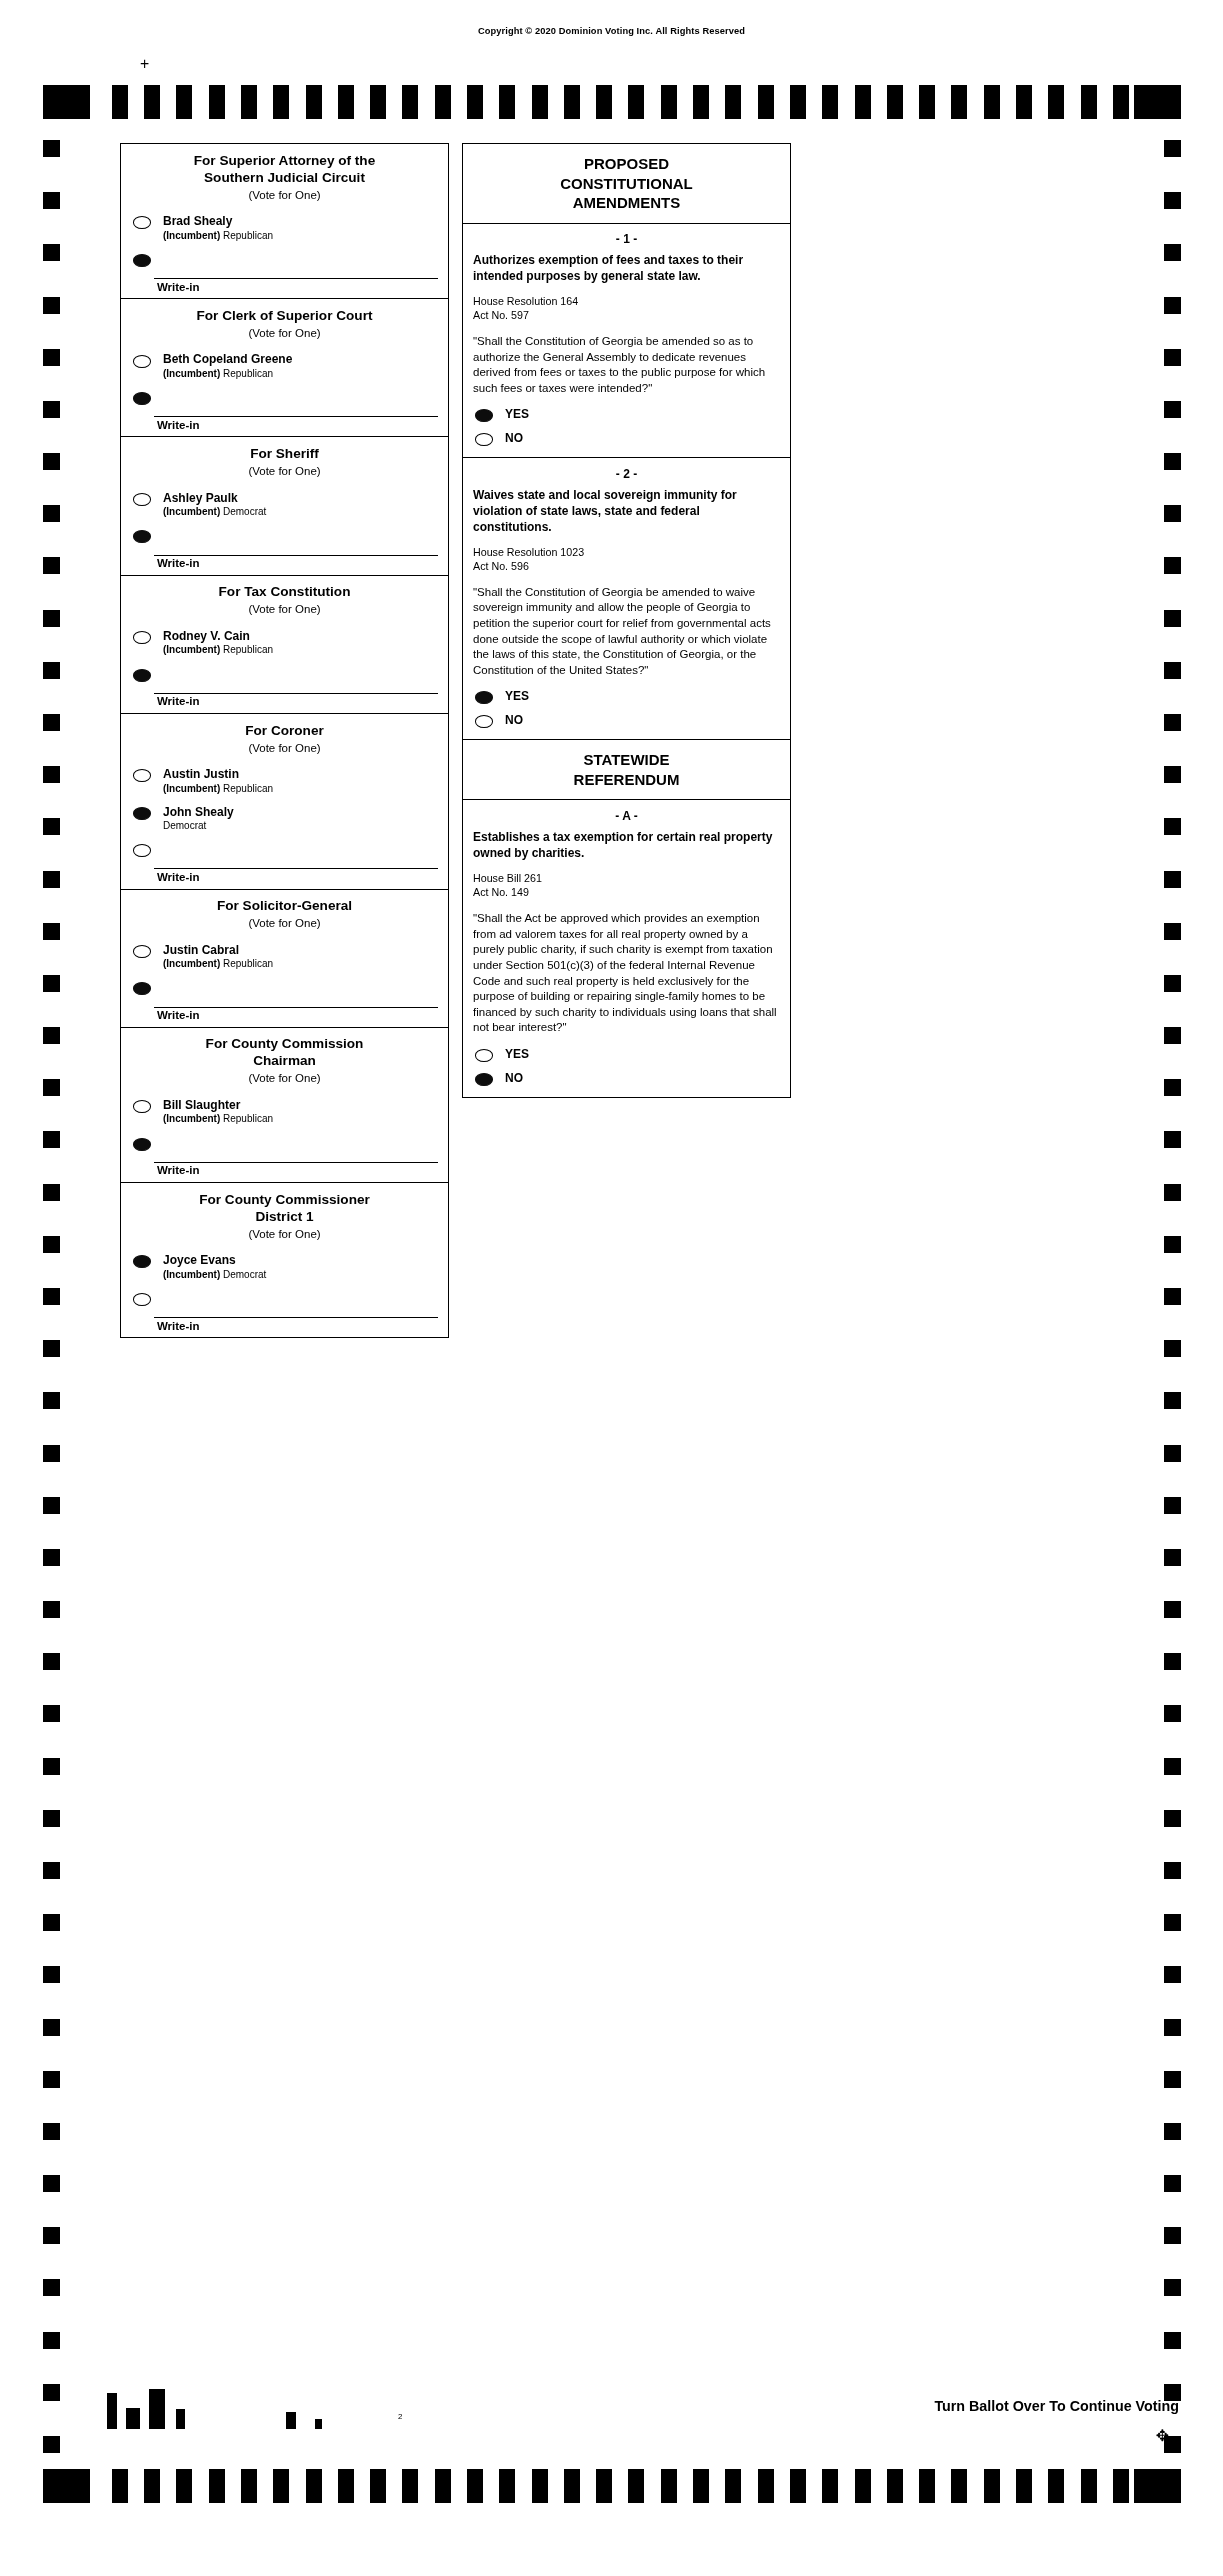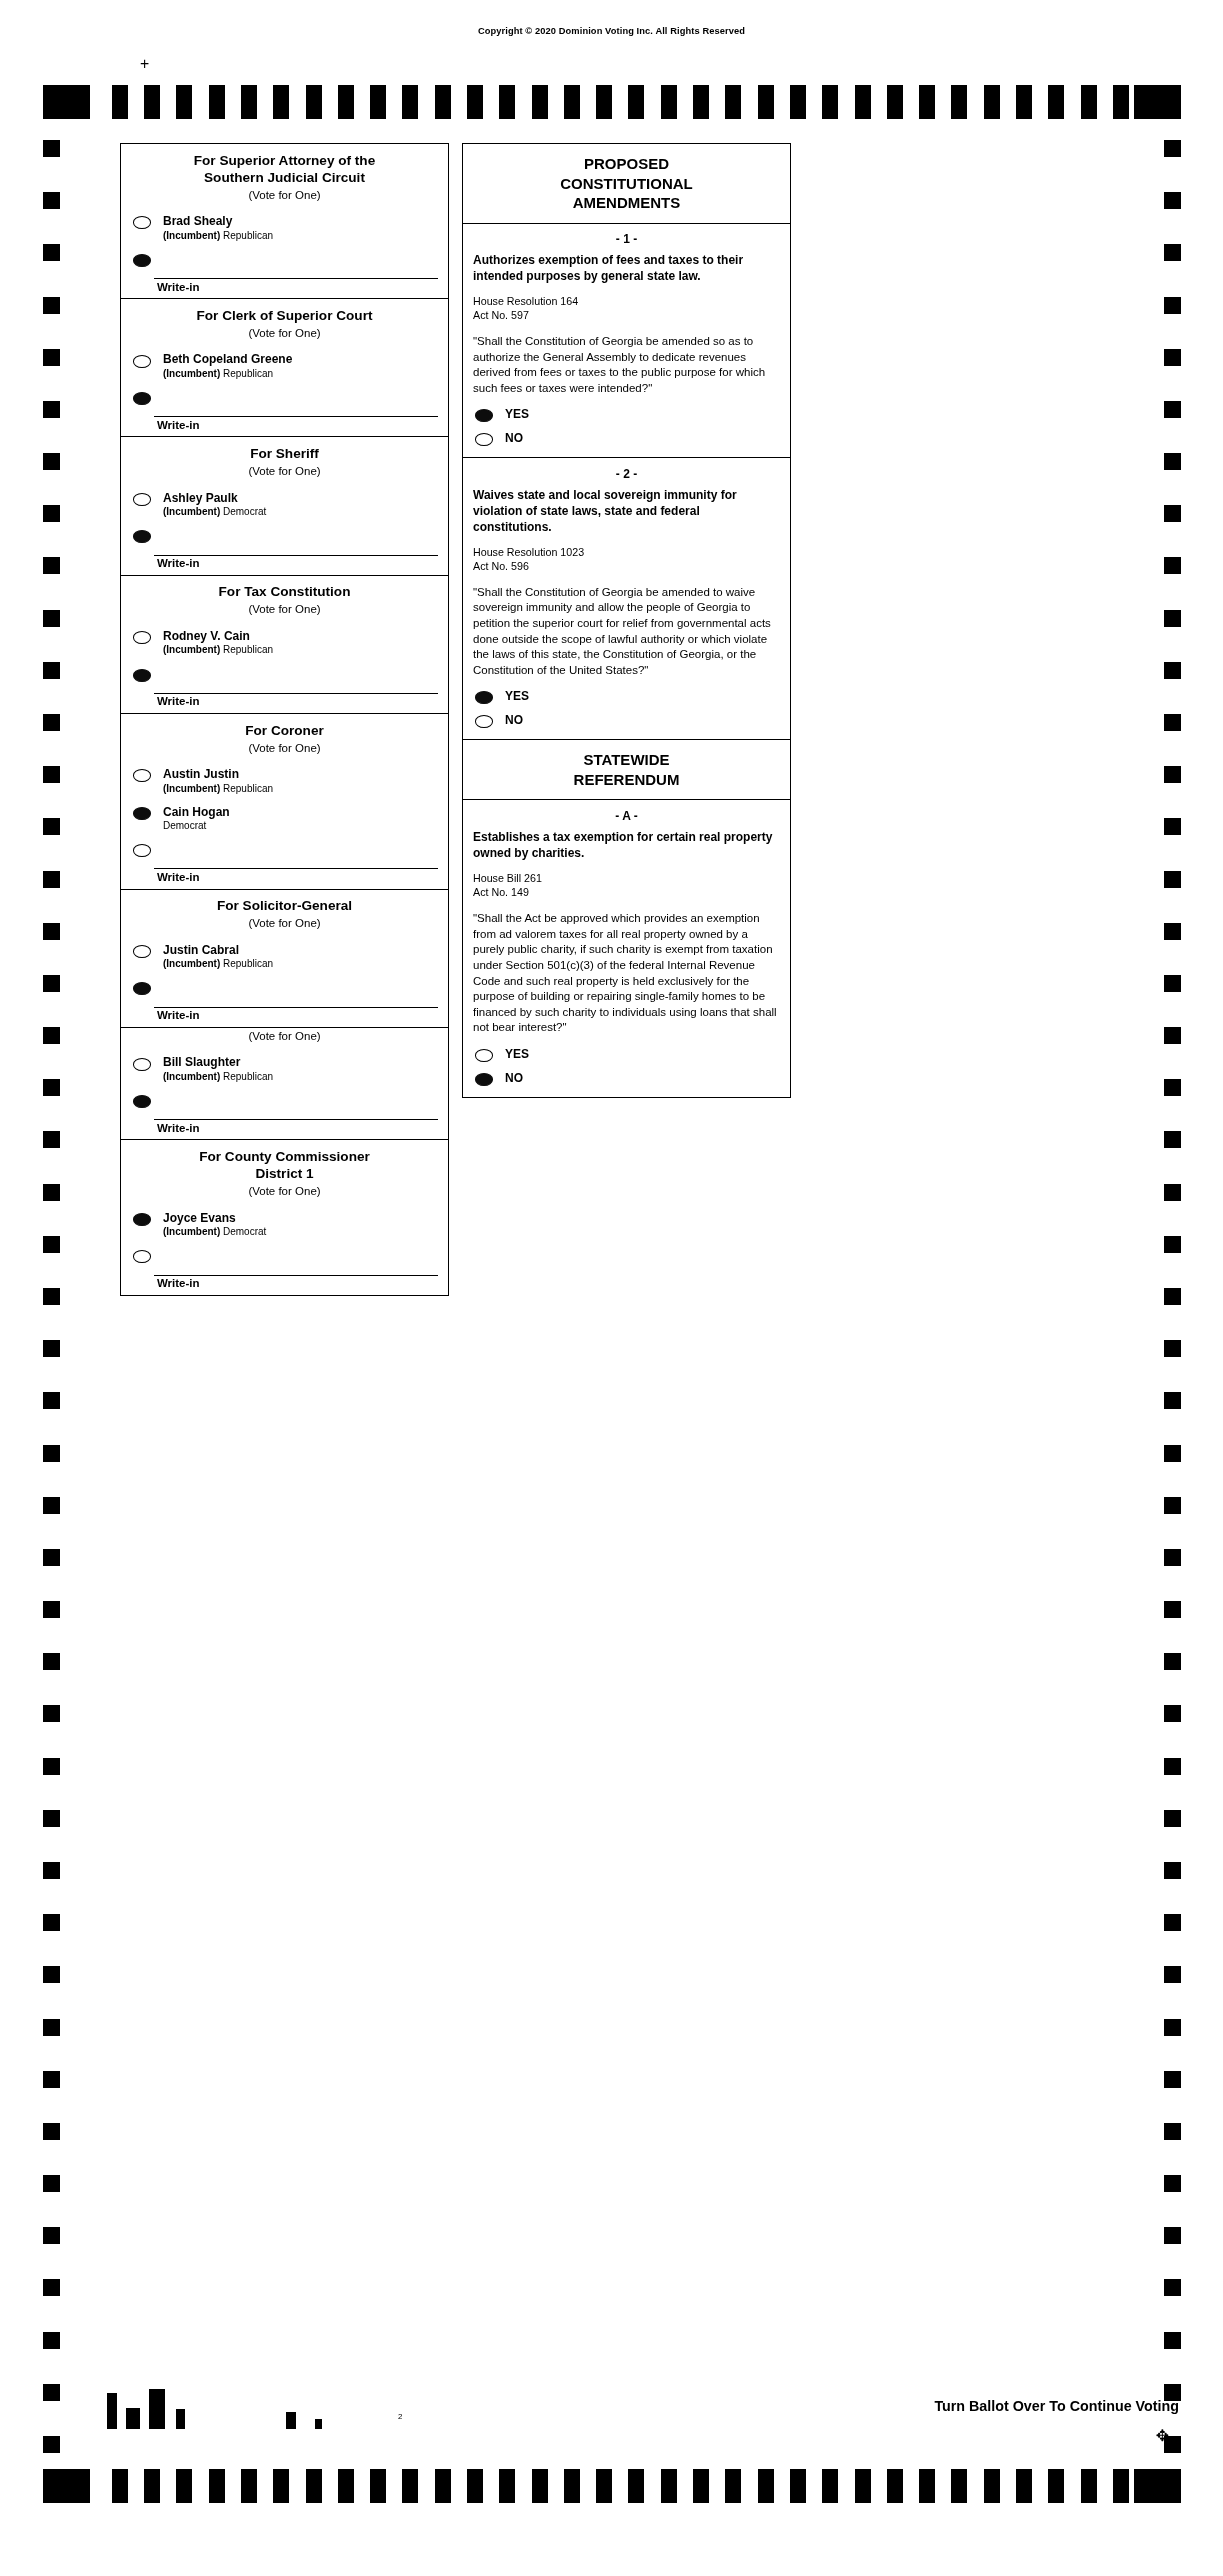--- a/index.html
+++ b/index.html
@@ -475,21 +475,21 @@
           <div>For Coroner</div>
         </div>
         <div class="contest-sub">(Vote for One)</div>
         <div class="candidate">
           <span class="oval"></span>
           <div class="cand-name">Austin Justin</div>
           <div class="cand-party"><b>(Incumbent)</b><span> Republican</span></div>
         </div>
         <div class="candidate">
           <span class="oval filled"></span>
-          <div class="cand-name">Cain Hogan</div>
+          <div class="cand-name">John Shealy</div>
           <div class="cand-party"><span>Democrat</span></div>
         </div>
         <div class="candidate">
           <span class="oval"></span>
         </div>
         <div class="writein-label">Write-in</div>
       </div>
       <div class="contest">
         <div class="contest-head">
           <div>For Solicitor-General</div>
@@ -499,20 +499,24 @@
           <span class="oval"></span>
           <div class="cand-name">Justin Cabral</div>
           <div class="cand-party"><b>(Incumbent)</b><span> Republican</span></div>
         </div>
         <div class="candidate">
           <span class="oval filled"></span>
         </div>
         <div class="writein-label">Write-in</div>
       </div>
       <div class="contest">
+        <div class="contest-head">
+          <div>For County Commission</div>
+          <div>Chairman</div>
+        </div>
         <div class="contest-sub">(Vote for One)</div>
         <div class="candidate">
           <span class="oval"></span>
           <div class="cand-name">Bill Slaughter</div>
           <div class="cand-party"><b>(Incumbent)</b><span> Republican</span></div>
         </div>
         <div class="candidate">
           <span class="oval filled"></span>
         </div>
         <div class="writein-label">Write-in</div>

